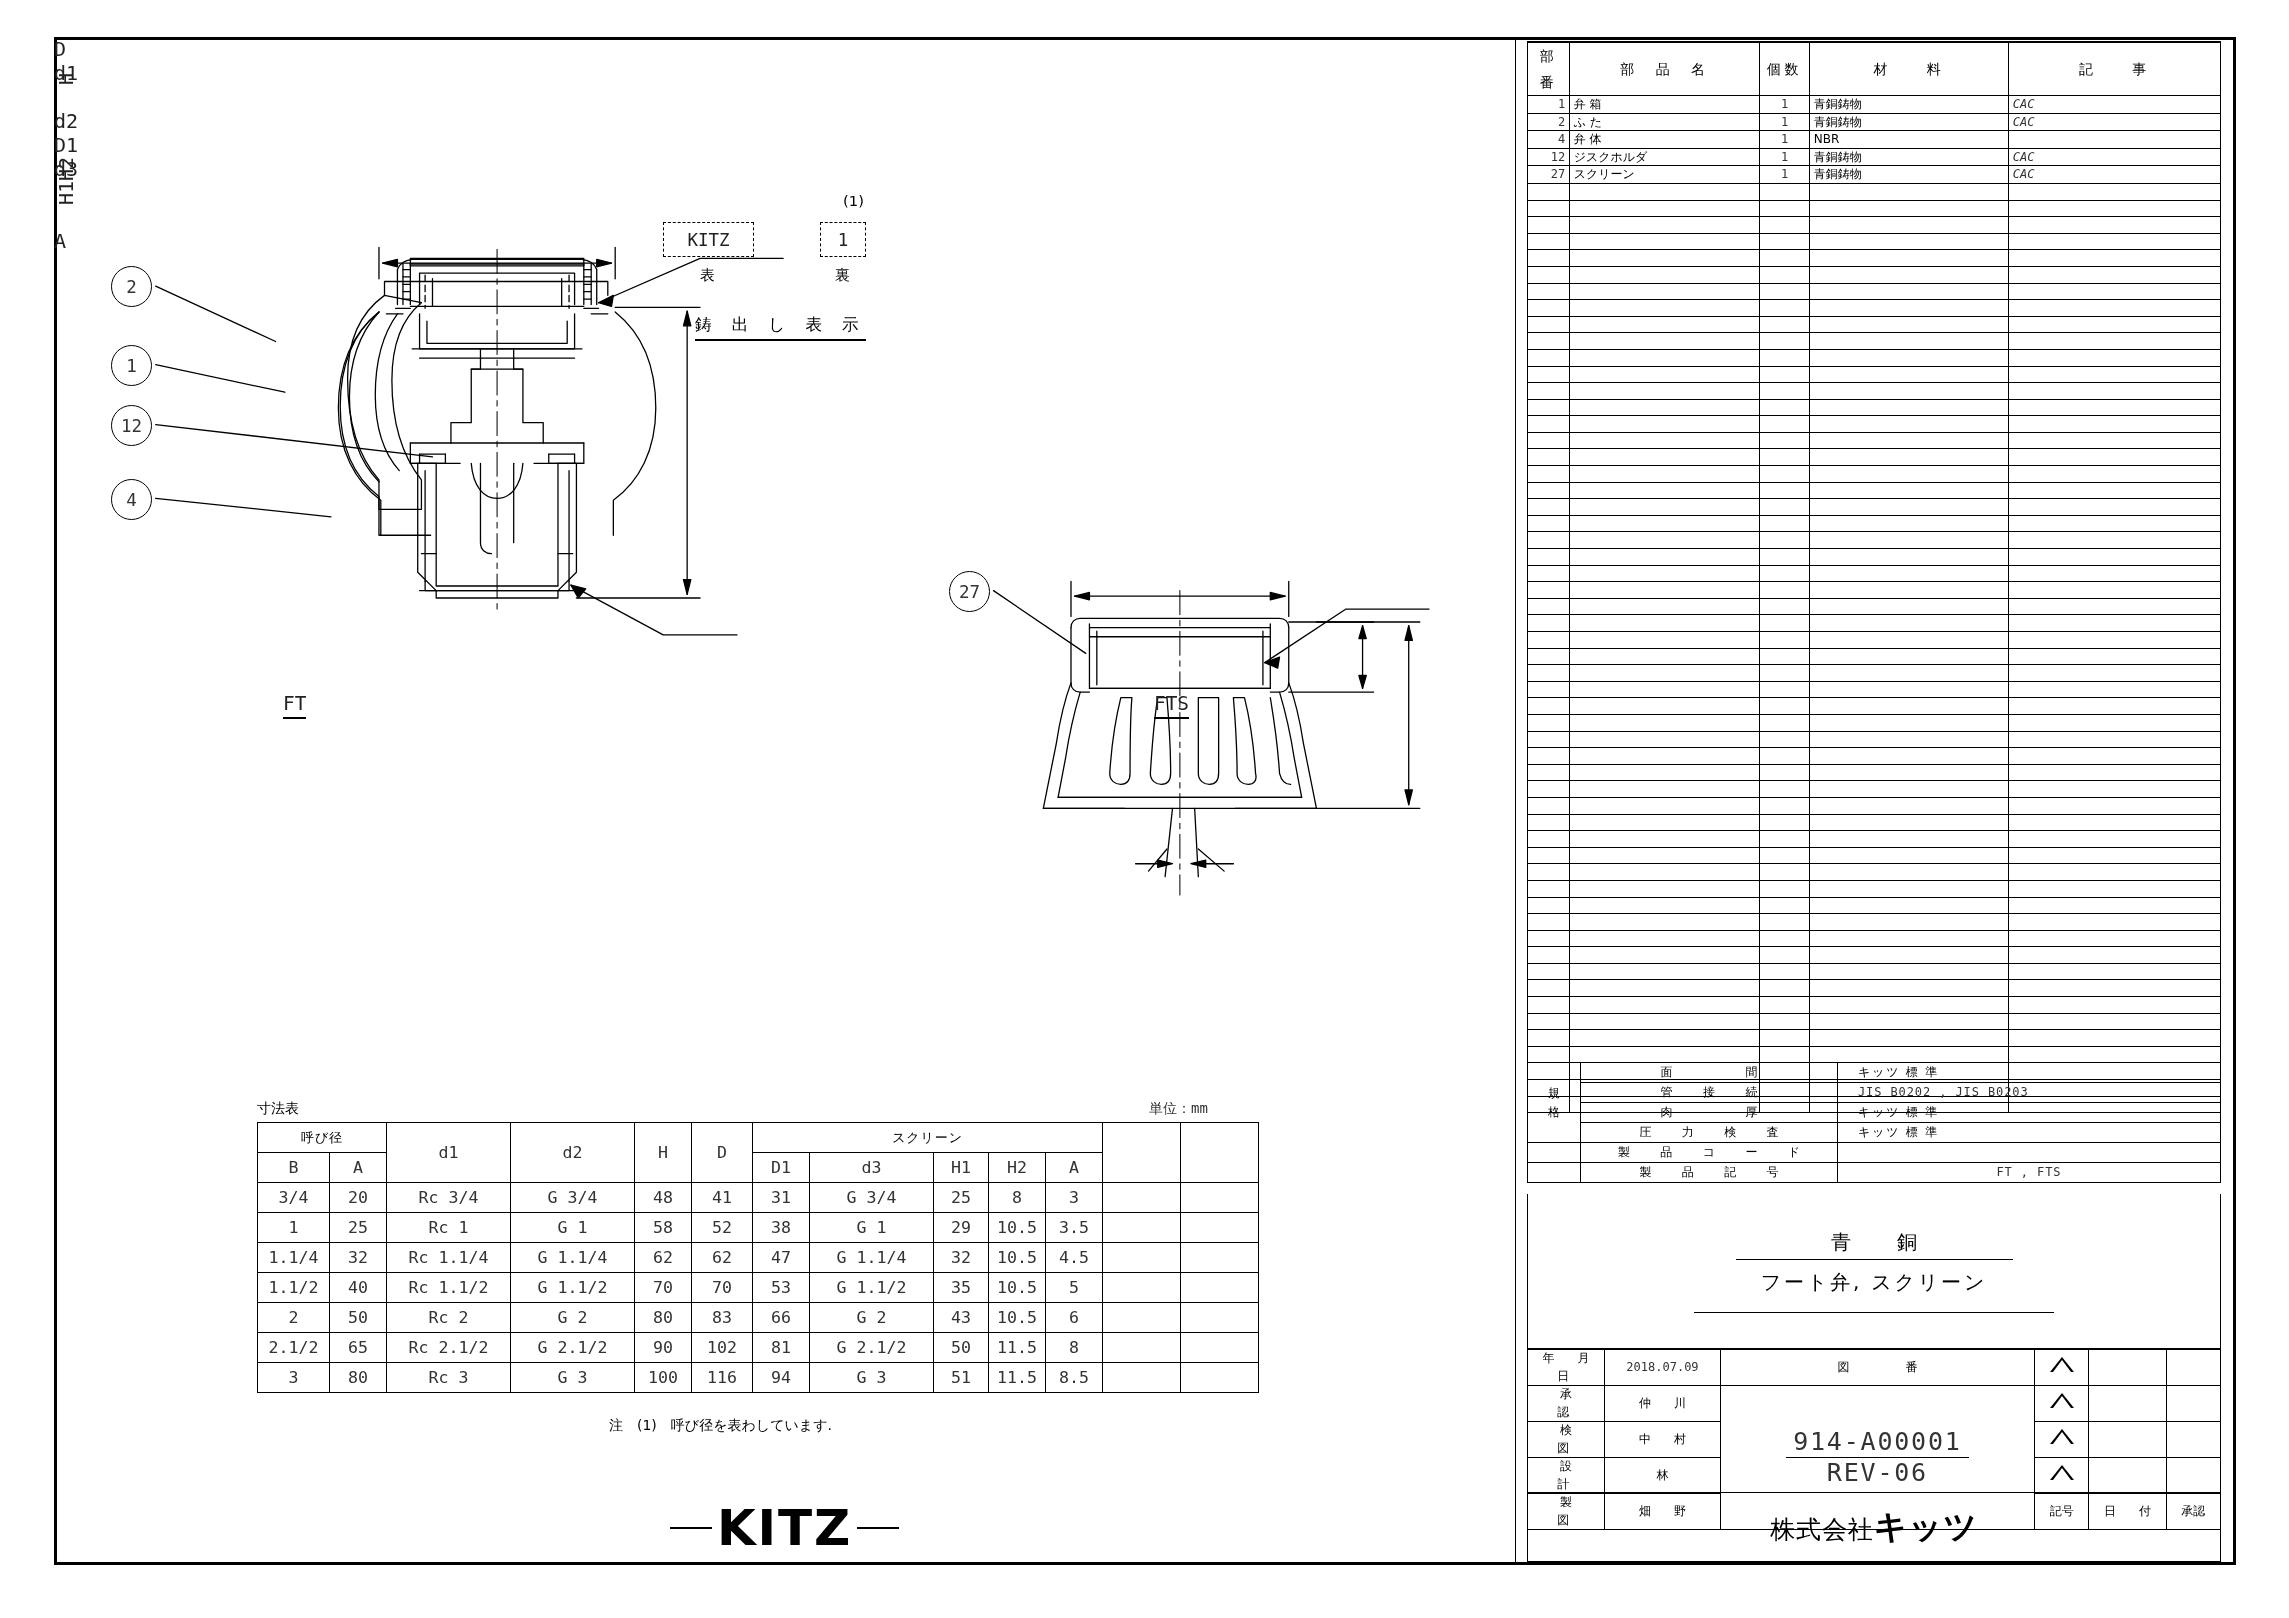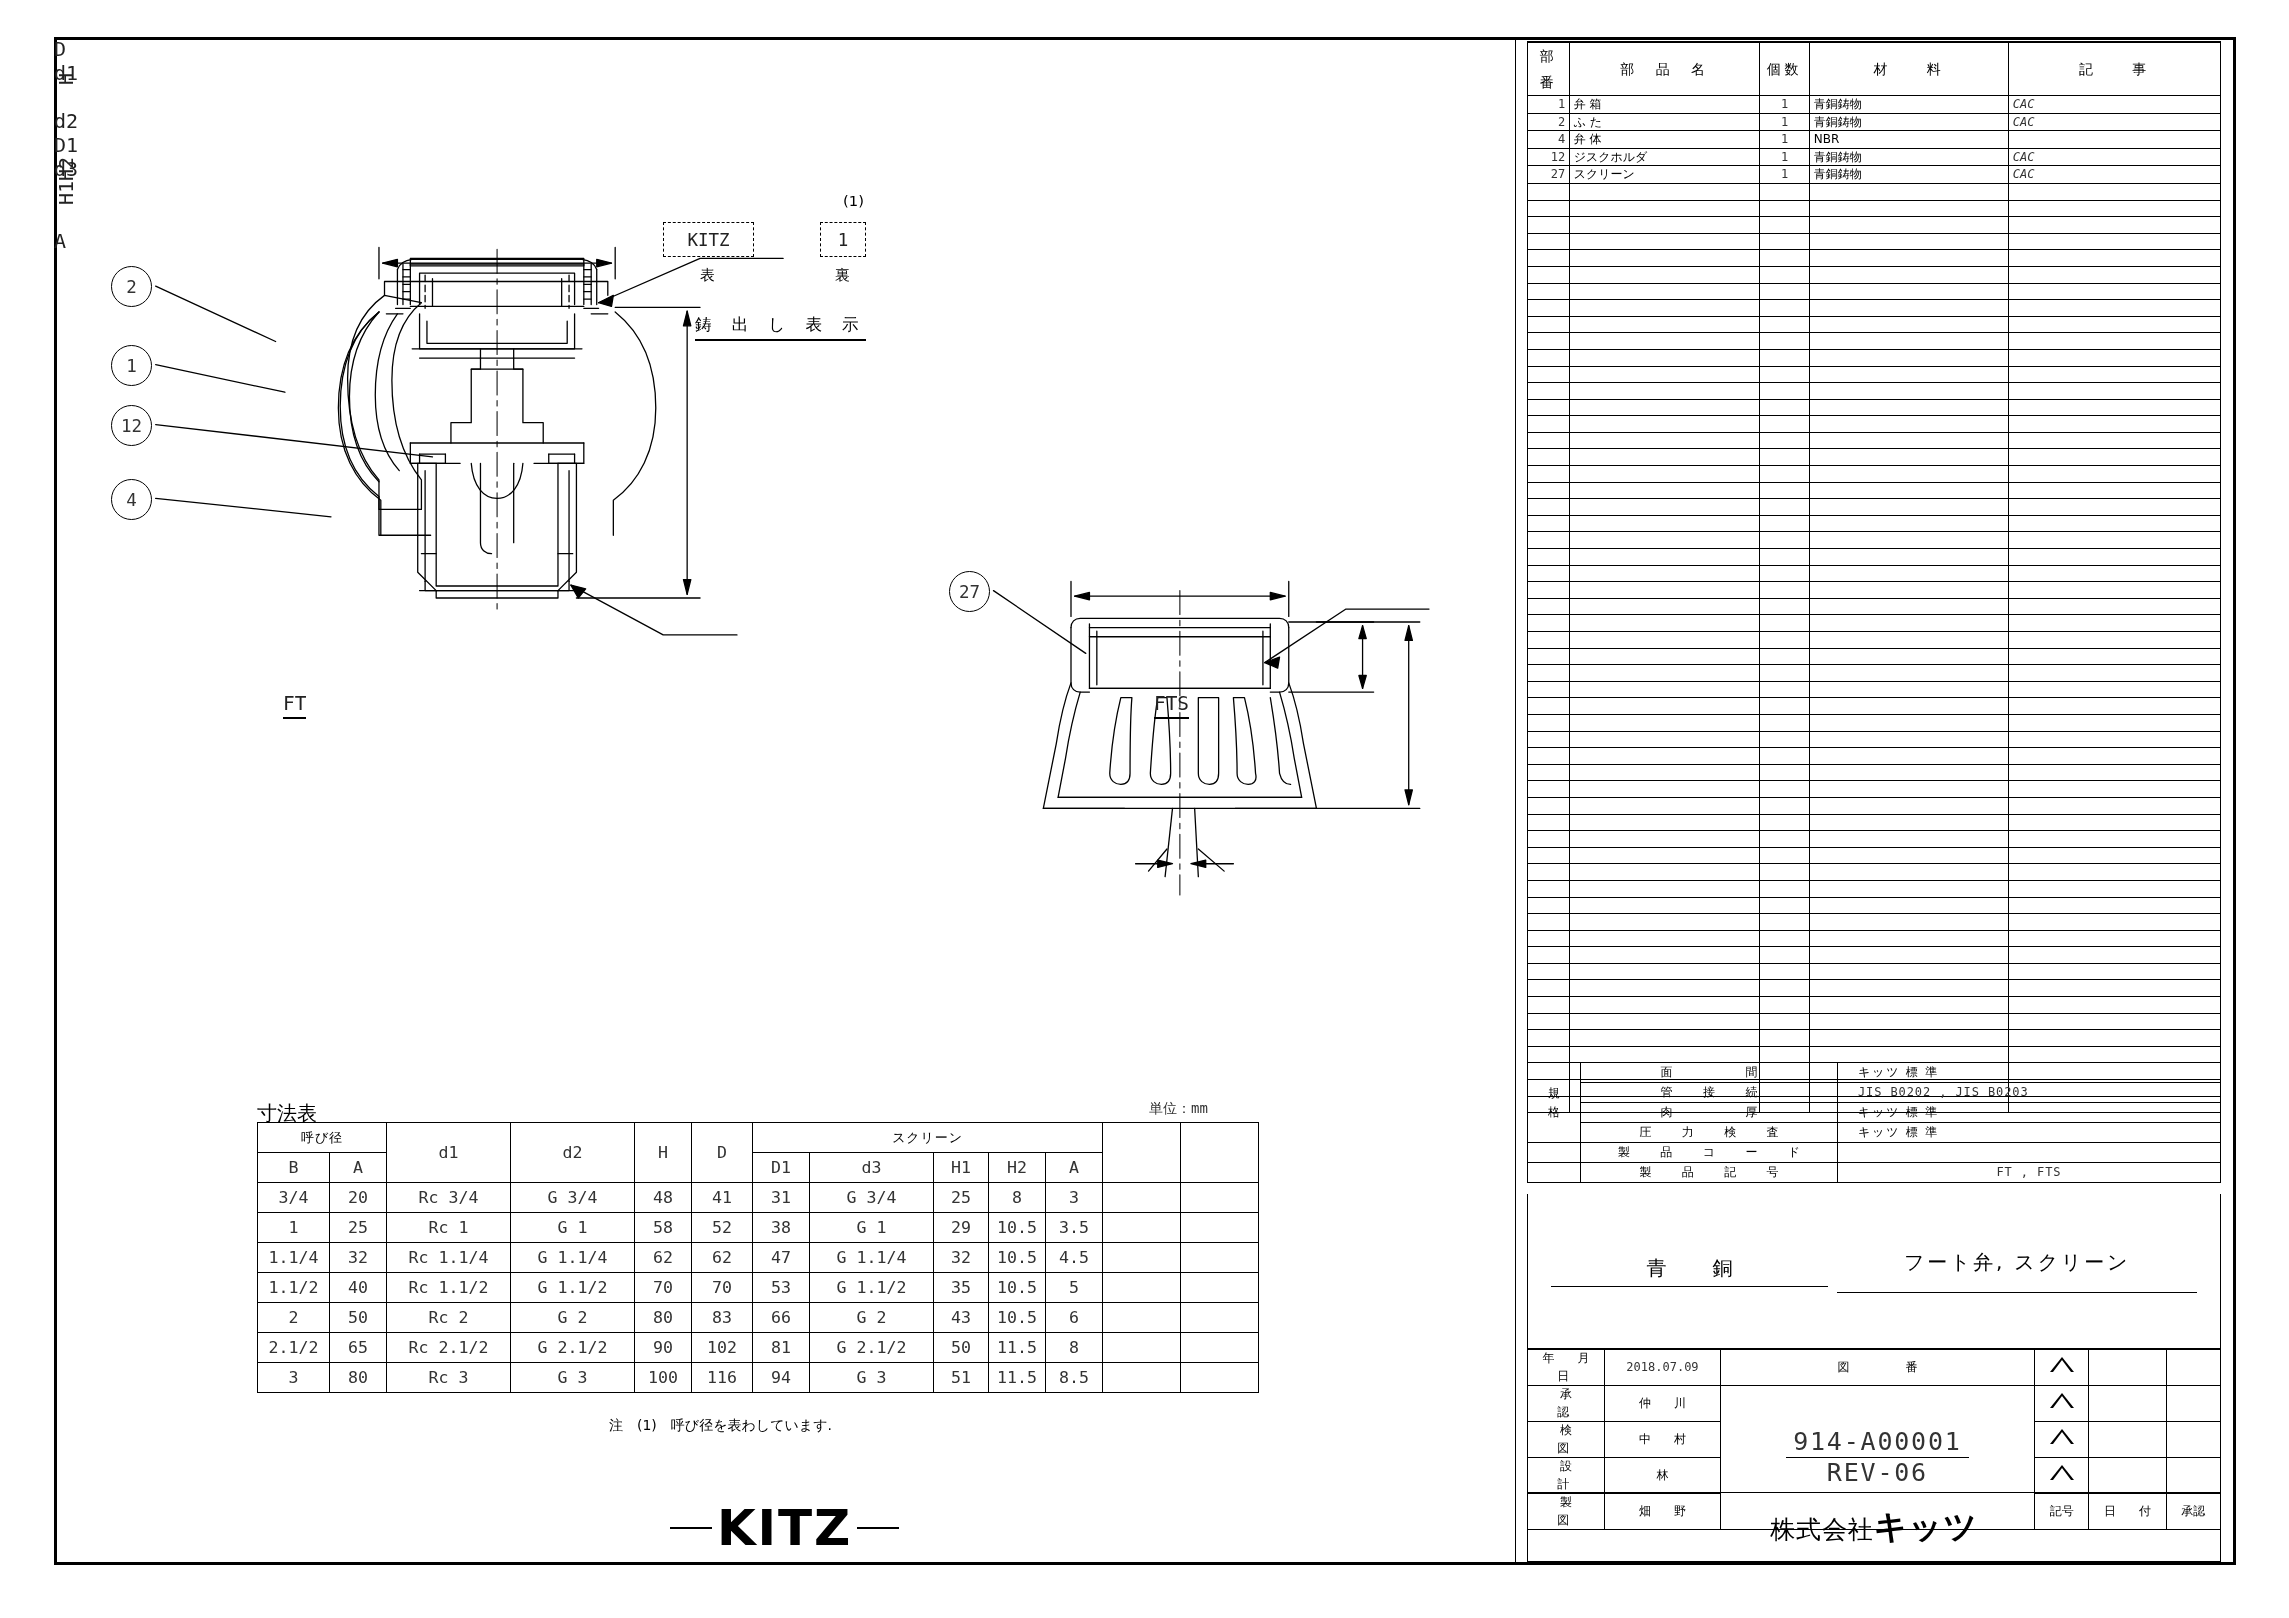--- a/index.html
+++ b/index.html
@@ -47,21 +47,21 @@
   .sp-val{text-align:left;font-size:12px;padding-left:13px;}
   .sp-val-c{text-align:center;font-size:13px;font-family:"DejaVu Sans Mono","Liberation Mono",monospace;letter-spacing:0.9px;color:#333;}
   .sp-val-jis{text-align:left;font-size:14px;font-family:"DejaVu Sans Mono","Liberation Mono",monospace;letter-spacing:0.9px;color:#333;padding-left:13px;}
   .kitz-std{letter-spacing:1.8px;font-size:11px;}
 
   
   .title-zone{
     position:absolute;left:1527px;top:1194px;width:694px;height:155px;
     border-left:0.9px solid #000;border-right:0.9px solid #000;border-bottom:0.9px solid #000;
     box-sizing:border-box;
-    display:flex;flex-direction:row;align-items:center;justify-content:center;gap:9.2px;
+    display:flex;flex-direction:column;align-items:center;justify-content:center;gap:9.2px;
   }
   .t-mat{font-size:20px;letter-spacing:13px;text-indent:13px;padding-bottom:3.7px;border-bottom:1.4px solid #000;width:277px;text-align:center;}
   .t-name{font-size:20px;letter-spacing:2.8px;padding-bottom:16px;border-bottom:1.4px solid #000;width:360px;text-align:center;}
 
   
   .appr{
     position:absolute;left:1527px;top:1349px;width:694px;border-collapse:collapse;
   }
   .appr td{border:0.9px solid #000;height:19.4px;font-size:12px;padding:0 2.8px;box-sizing:border-box;line-height:17.5px;}
   .a-k{width:68px;text-align:center;letter-spacing:5.5px;text-indent:5.5px;font-size:12px;}
@@ -87,21 +87,21 @@
   }
   .corp{font-size:25px;letter-spacing:0.9px;}
   .corp b{font-size:33px;font-weight:900;letter-spacing:0.9px;}
 
   .kitzlogo{
     position:absolute;left:54px;top:1492px;width:1461px;height:72px;
     display:flex;align-items:center;justify-content:center;
   }
   .kitzlogo .ln{height:0;border-top:2.8px solid #000;width:42px;}
   .kitzlogo .txt{font-size:50px;font-weight:900;letter-spacing:1.8px;padding:0 5.5px;font-family:"DejaVu Sans","Liberation Sans",sans-serif;}
-  .dimcap{position:absolute;left:257px;top:1100px;font-size:20px;letter-spacing:0px;}
+  .dimcap{position:absolute;left:257px;top:1100px;font-size:14px;letter-spacing:0px;}
   .dimunit{position:absolute;left:1121px;top:1100px;font-size:14px;font-family:"DejaVu Sans Mono","Liberation Mono",monospace;color:#333;margin-left:28px;}
   .dimtable{
     position:absolute;left:257px;top:1122px;border-collapse:collapse;
   }
   .dimtable td,.dimtable th{
     border:0.9px solid #000;height:30px;box-sizing:border-box;
     font-size:16.6px;font-weight:normal;text-align:center;
     font-family:"DejaVu Sans Mono","Liberation Mono",monospace;color:#333;
     padding:0 1.8px;
   }

